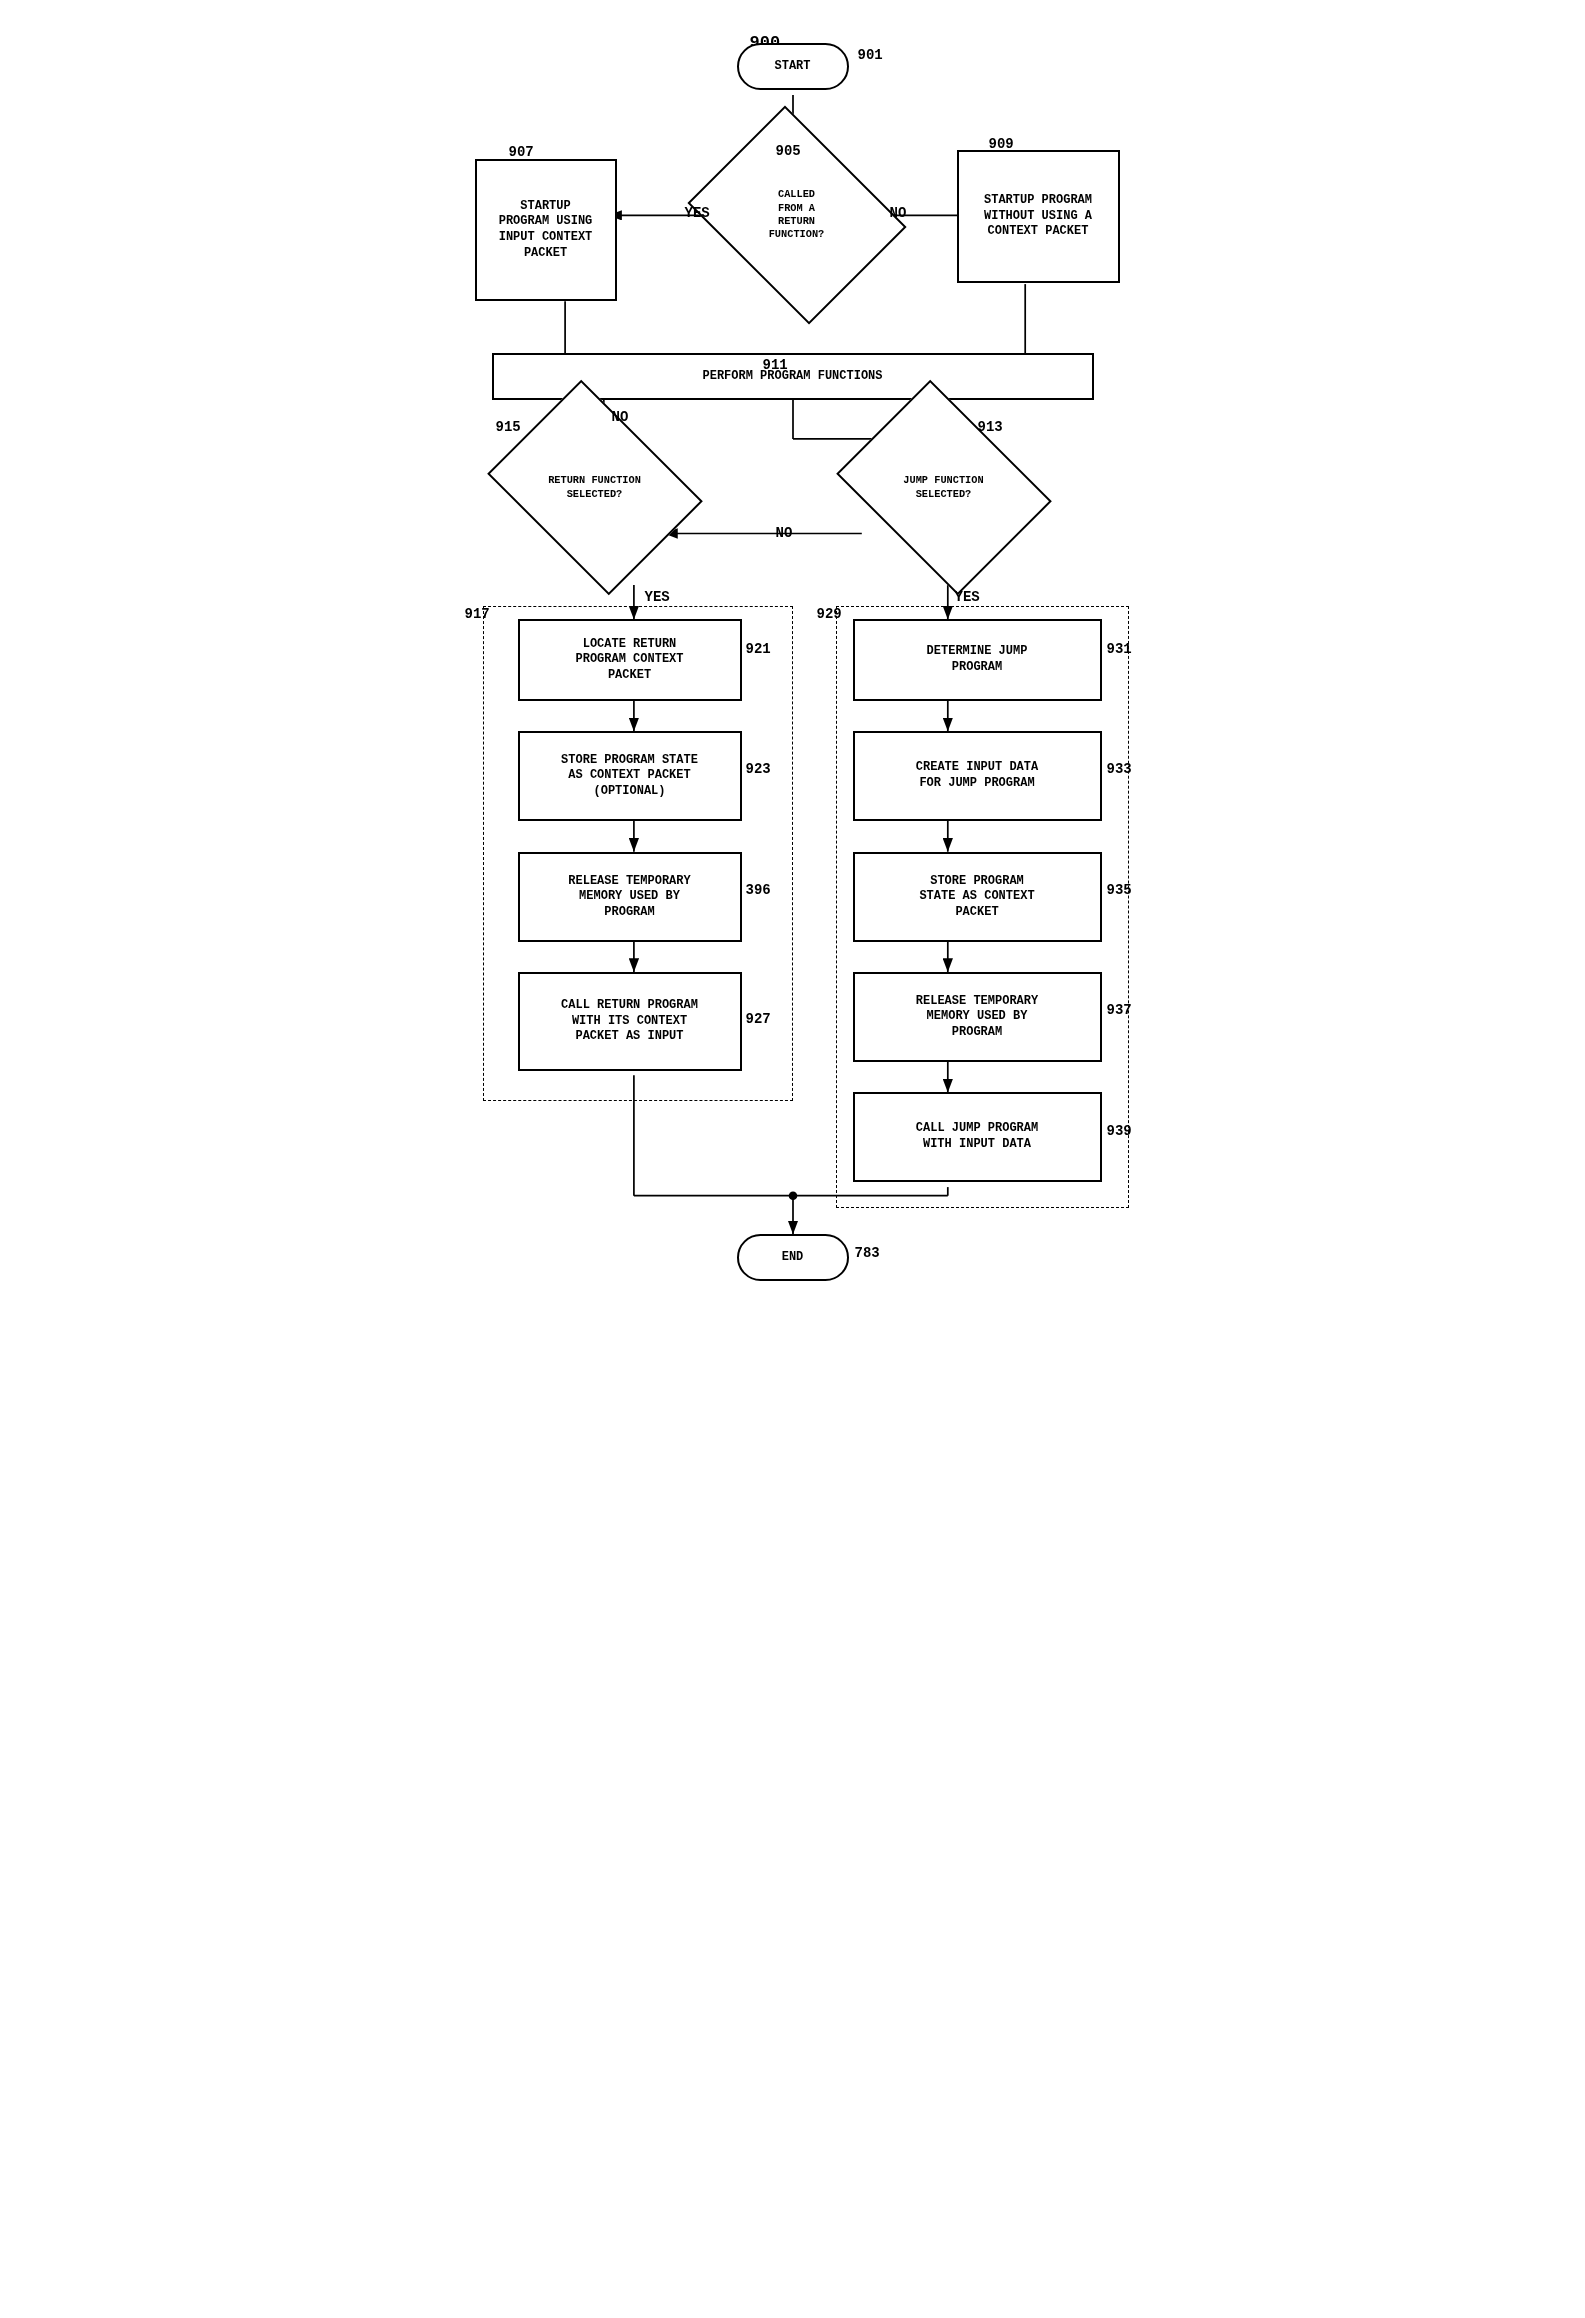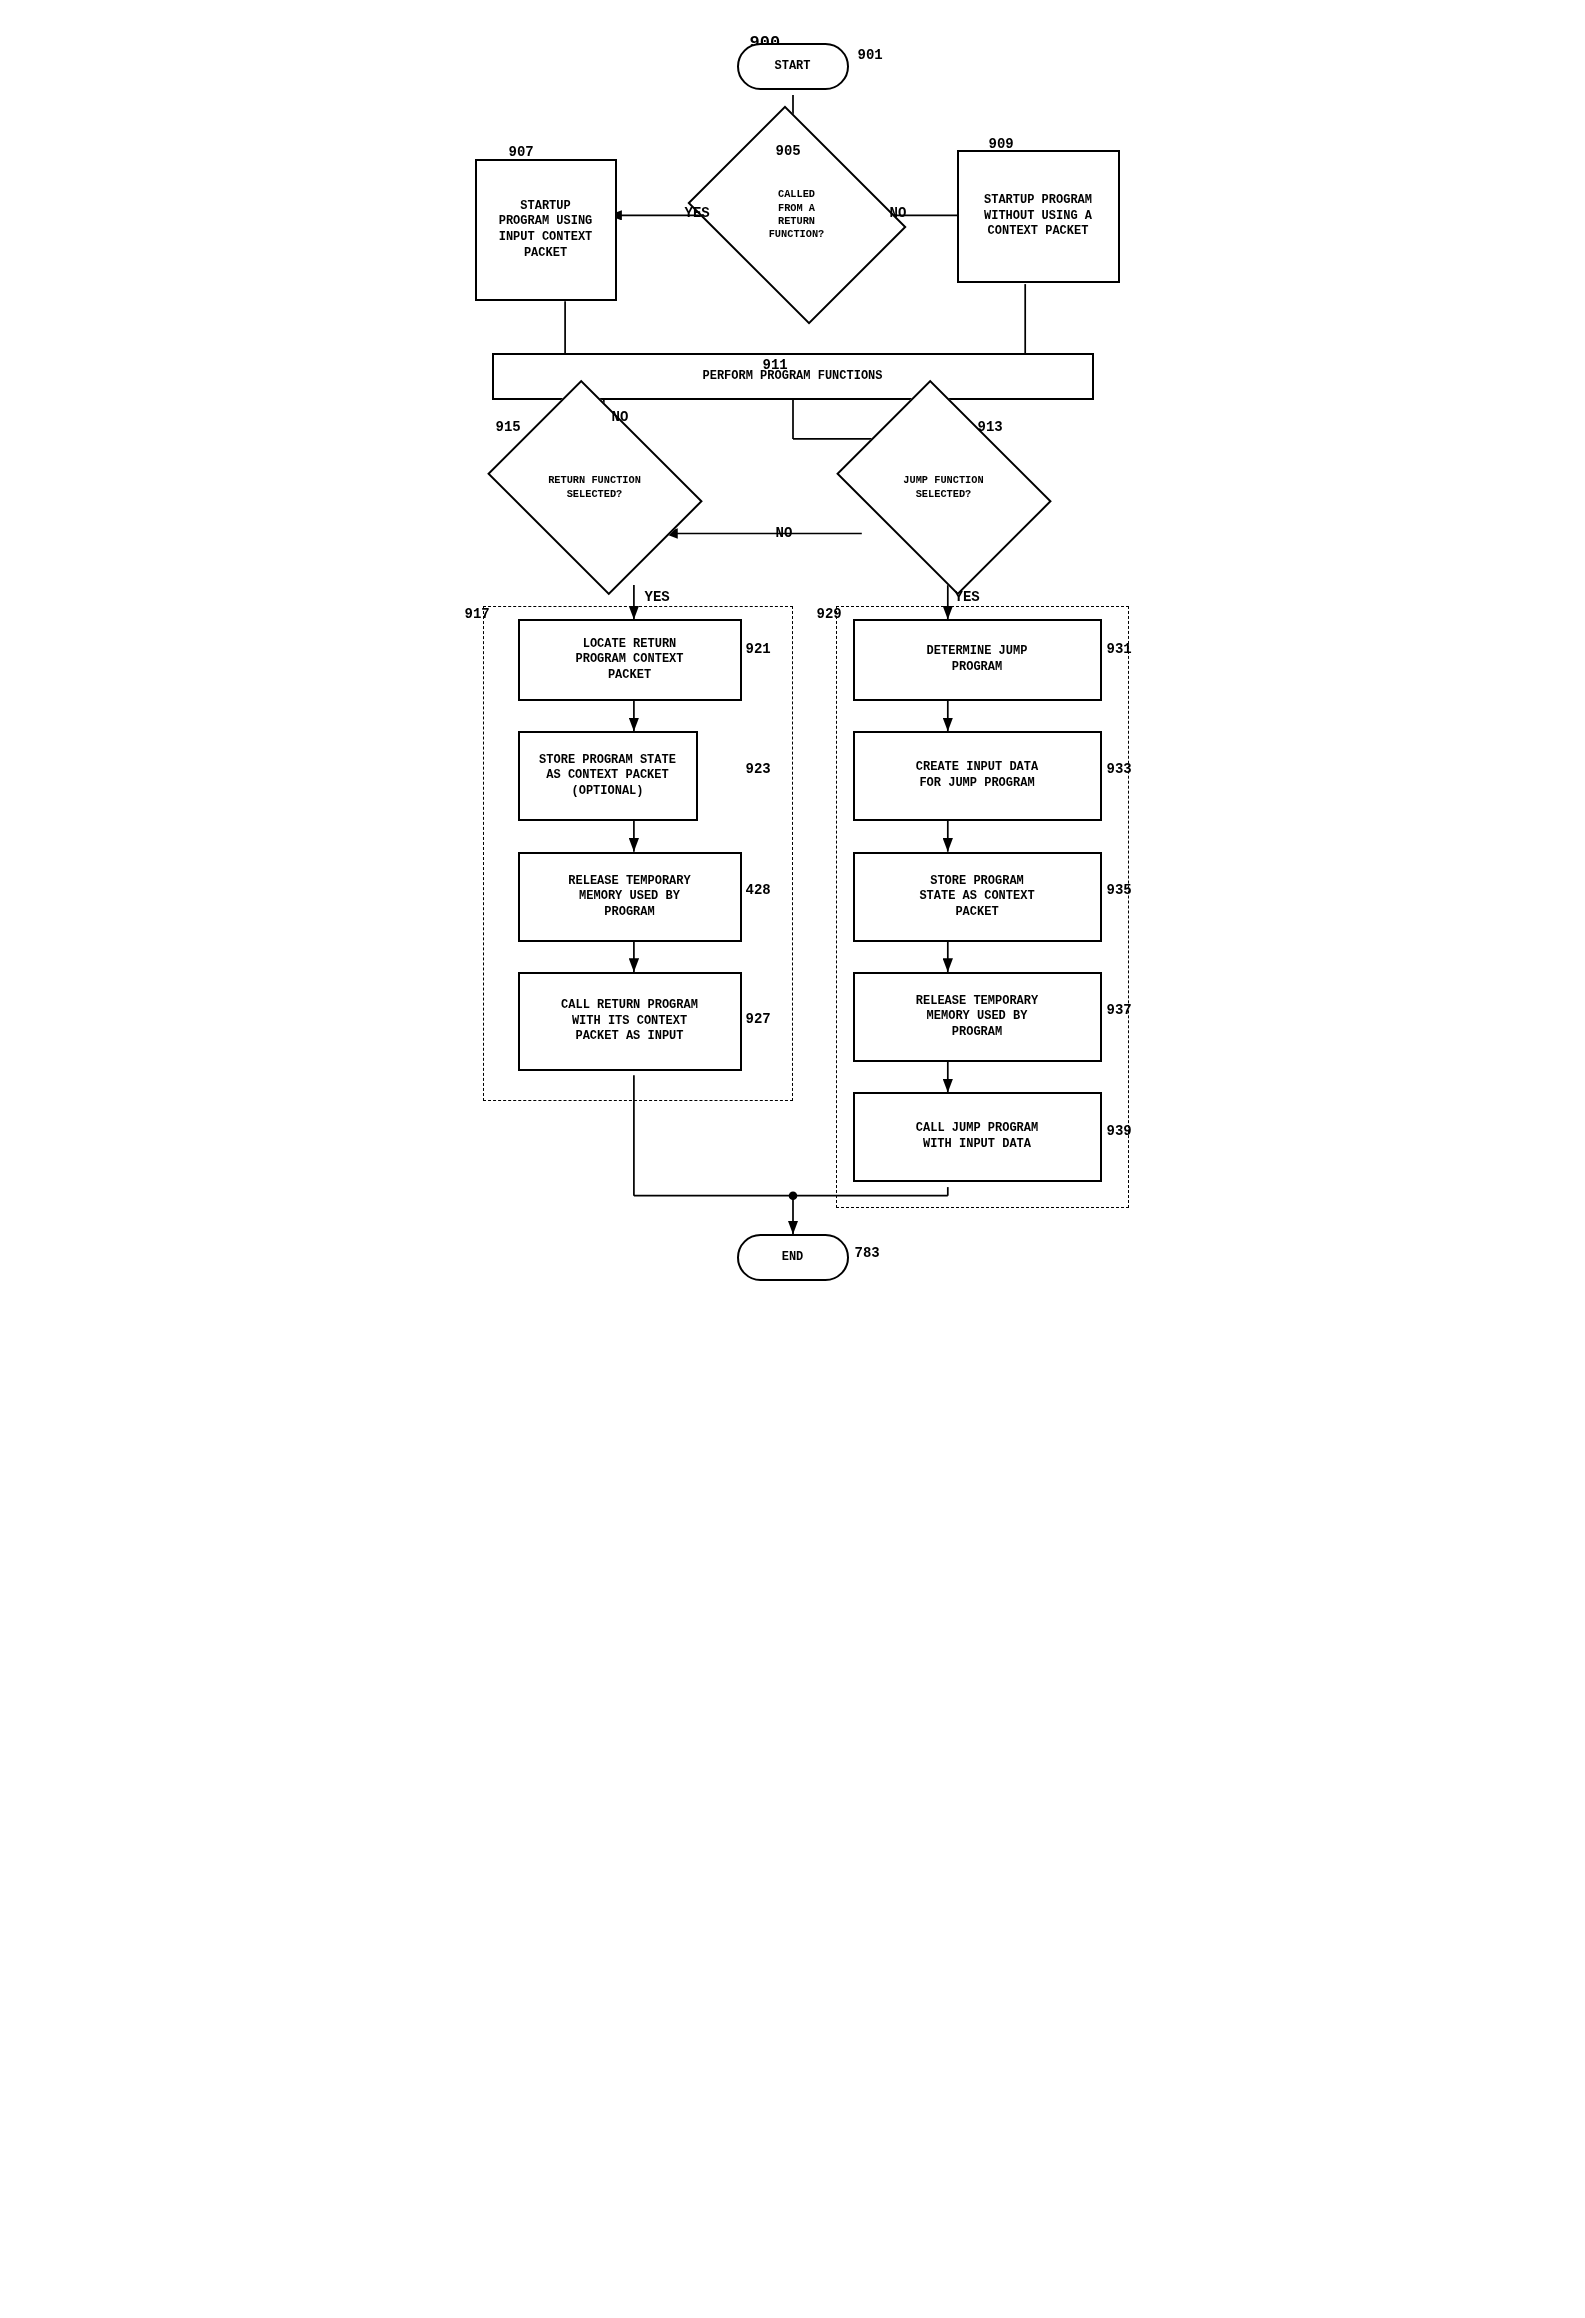--- a/index.html
+++ b/index.html
@@ -216,29 +216,29 @@
   <div class="label" style="left:239px; top:572px;">YES</div>
 
   <div class="dashed-box" style="left:77px; top:589px; width:310px; height:495px;"></div>
   <div class="label" style="left:59px; top:589px;">917</div>
 
   <div class="box" style="left:112px; top:602px; width:224px; height:82px;">
     <span>LOCATE RETURN<br>PROGRAM CONTEXT<br>PACKET</span>
   </div>
   <div class="label" style="left:340px; top:624px;">921</div>
 
-  <div class="box" style="left:112px; top:714px; width:180px; height:90px;">
+  <div class="box" style="left:112px; top:714px; width:224px; height:90px;">
     <span>STORE PROGRAM STATE<br>AS CONTEXT PACKET<br>(OPTIONAL)</span>
   </div>
   <div class="label" style="left:340px; top:744px;">923</div>
 
   <div class="box" style="left:112px; top:835px; width:224px; height:90px;">
     <span>RELEASE TEMPORARY<br>MEMORY USED BY<br>PROGRAM</span>
   </div>
-  <div class="label" style="left:340px; top:865px;">428</div>
+  <div class="label" style="left:340px; top:865px;">396</div>
 
   <div class="box" style="left:112px; top:955px; width:224px; height:99px;">
     <span>CALL RETURN PROGRAM<br>WITH ITS CONTEXT<br>PACKET AS INPUT</span>
   </div>
   <div class="label" style="left:340px; top:994px;">927</div>
 
   <div class="dashed-box" style="left:430px; top:589px; width:293px; height:602px;"></div>
   <div class="label" style="left:411px; top:589px;">929</div>
 
   <div class="box" style="left:447px; top:602px; width:249px; height:82px;">

